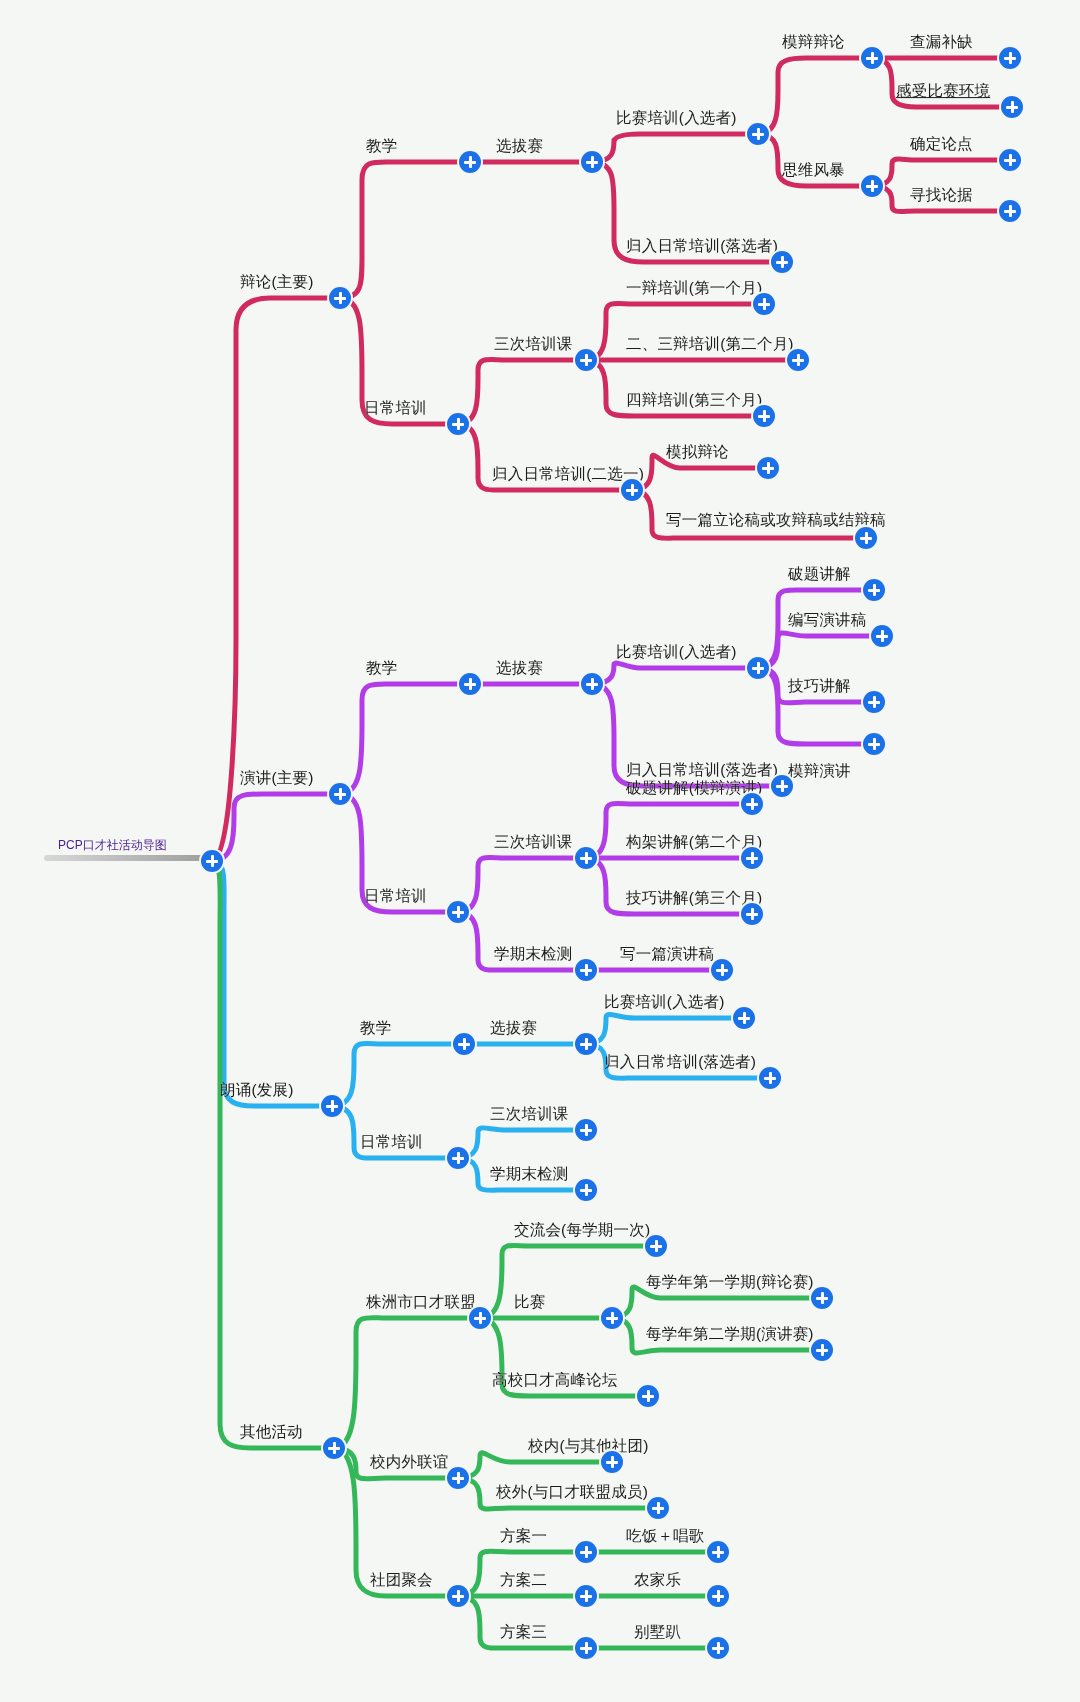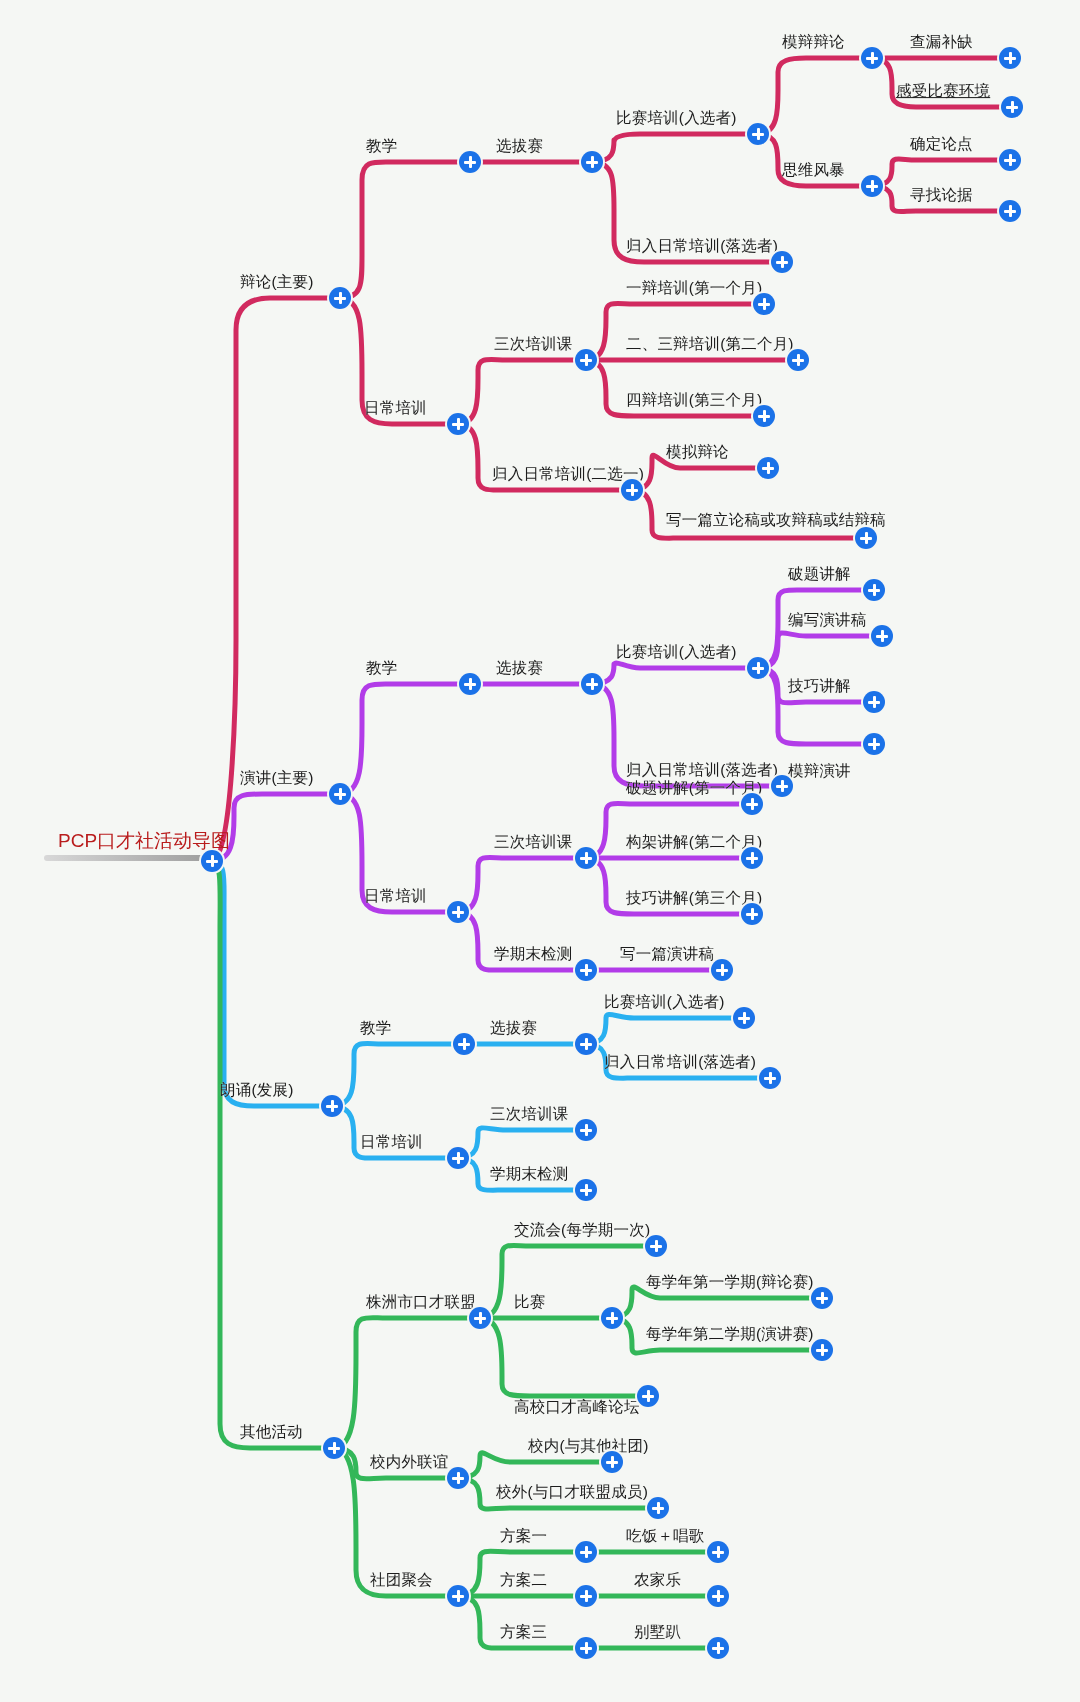--- a/index.html
+++ b/index.html
@@ -37,22 +37,22 @@
     letter-spacing: 0.2px;
     transform: translate(0, -100%);
     text-shadow: 0 0 1px rgba(245,247,244,0.9);
   }
   .node-label.wrap {
     white-space: normal;
     width: 230px;
   }
   .root-label {
     position: absolute;
-    font-size: 19px;
-    color: #b91c1c;
+    font-size: 12px;
+    color: #4c1d95;
     white-space: pre;
     transform: translate(0, -100%);
   }
   .root-bar {
     position: absolute;
     height: 6px;
     border-radius: 3px;
     background: linear-gradient(90deg, #d8d8d8 0%, #b4b4b4 60%, #9d9d9d 100%);
   }
   .plus {
@@ -305,21 +305,21 @@
 
   <div class="node-label" style="left:626px; top:780px;">归入日常培训(落选者)</div>
   <div class="plus" style="left:782px; top:786px;"></div>
 
   <div class="node-label" style="left:364px; top:906px;">日常培训</div>
   <div class="plus" style="left:458px; top:912px;"></div>
 
   <div class="node-label" style="left:494px; top:852px;">三次培训课</div>
   <div class="plus" style="left:586px; top:858px;"></div>
 
-  <div class="node-label" style="left:626px; top:798px;">破题讲解(第一个月)</div>
+  <div class="node-label" style="left:626px; top:798px;">破题讲解(模辩演讲)</div>
   <div class="plus" style="left:752px; top:804px;"></div>
 
   <div class="node-label" style="left:626px; top:852px;">构架讲解(第二个月)</div>
   <div class="plus" style="left:752px; top:858px;"></div>
 
   <div class="node-label" style="left:626px; top:908px;">技巧讲解(第三个月)</div>
   <div class="plus" style="left:752px; top:914px;"></div>
 
   <div class="node-label" style="left:494px; top:964px;">学期末检测</div>
   <div class="plus" style="left:586px; top:970px;"></div>
@@ -362,21 +362,21 @@
 
   <div class="node-label" style="left:514px; top:1312px;">比赛</div>
   <div class="plus" style="left:612px; top:1318px;"></div>
 
   <div class="node-label" style="left:646px; top:1292px;">每学年第一学期(辩论赛)</div>
   <div class="plus" style="left:822px; top:1298px;"></div>
 
   <div class="node-label" style="left:646px; top:1344px;">每学年第二学期(演讲赛)</div>
   <div class="plus" style="left:822px; top:1350px;"></div>
 
-  <div class="node-label" style="left:514px; top:1390px;margin-top:27px;">高校口才高峰论坛</div>
+  <div class="node-label" style="left:492px; top:1390px;">高校口才高峰论坛</div>
   <div class="plus" style="left:648px; top:1396px;"></div>
 
   <div class="node-label" style="left:370px; top:1472px;">校内外联谊</div>
   <div class="plus" style="left:458px; top:1478px;"></div>
 
   <div class="node-label" style="left:496px; top:1456px;margin-left:32px;">校内(与其他社团)</div>
   <div class="plus" style="left:612px; top:1462px;"></div>
 
   <div class="node-label" style="left:496px; top:1502px;">校外(与口才联盟成员)</div>
   <div class="plus" style="left:658px; top:1508px;"></div>

